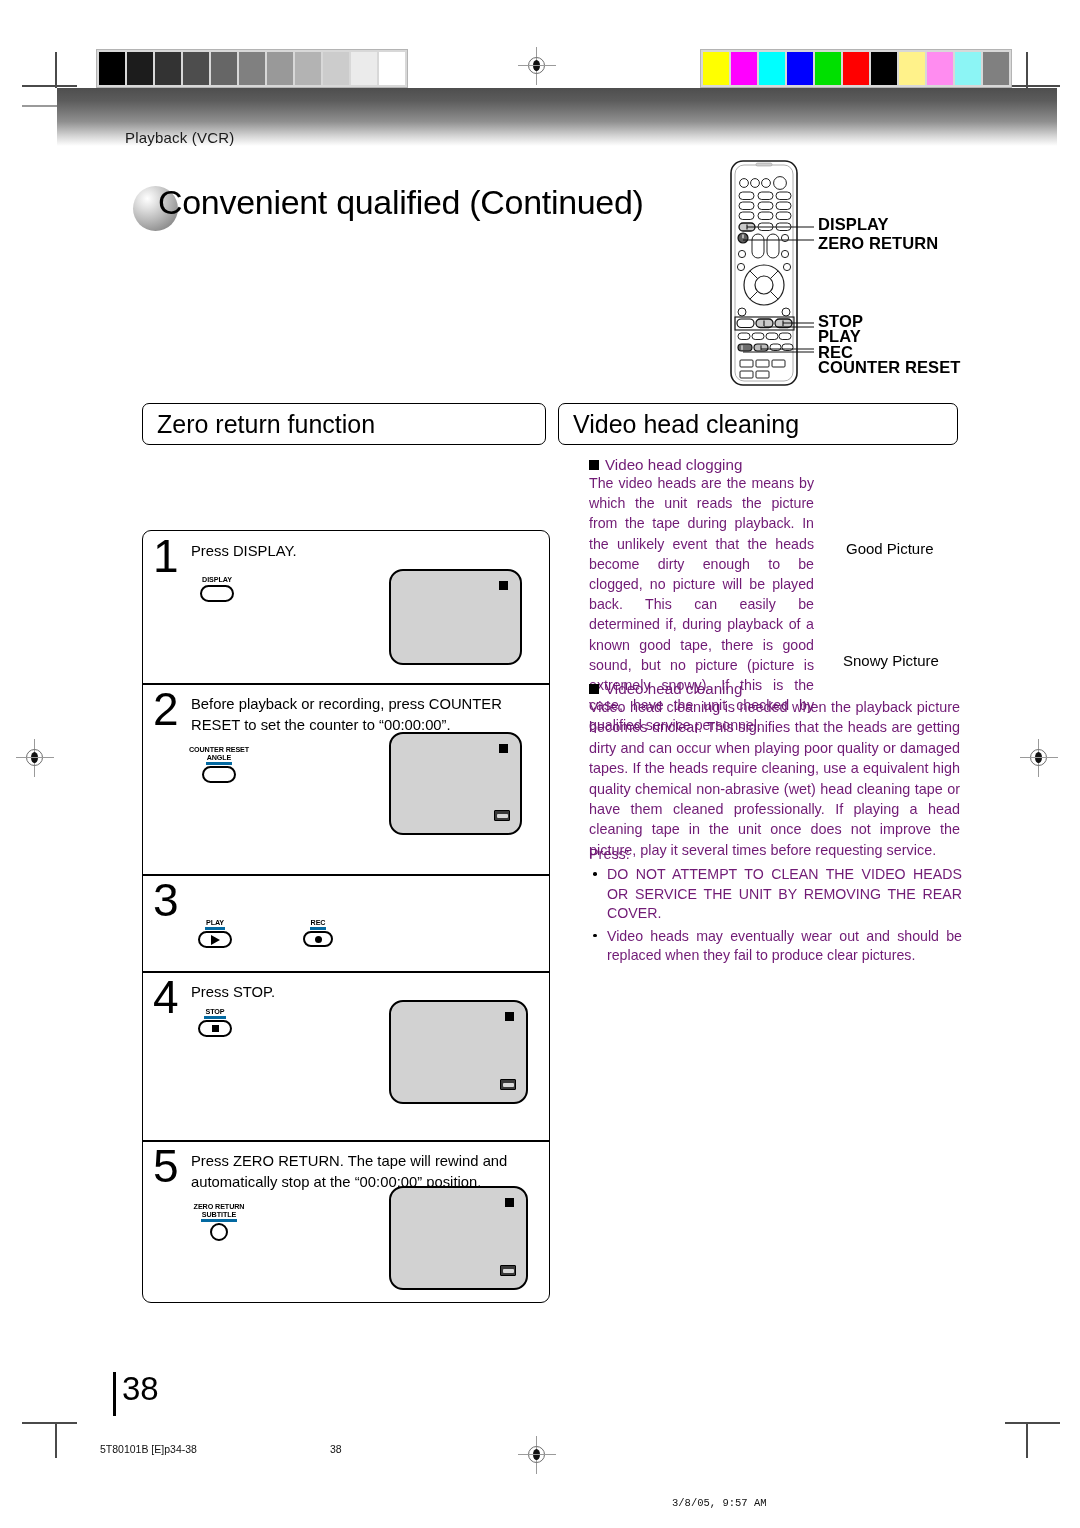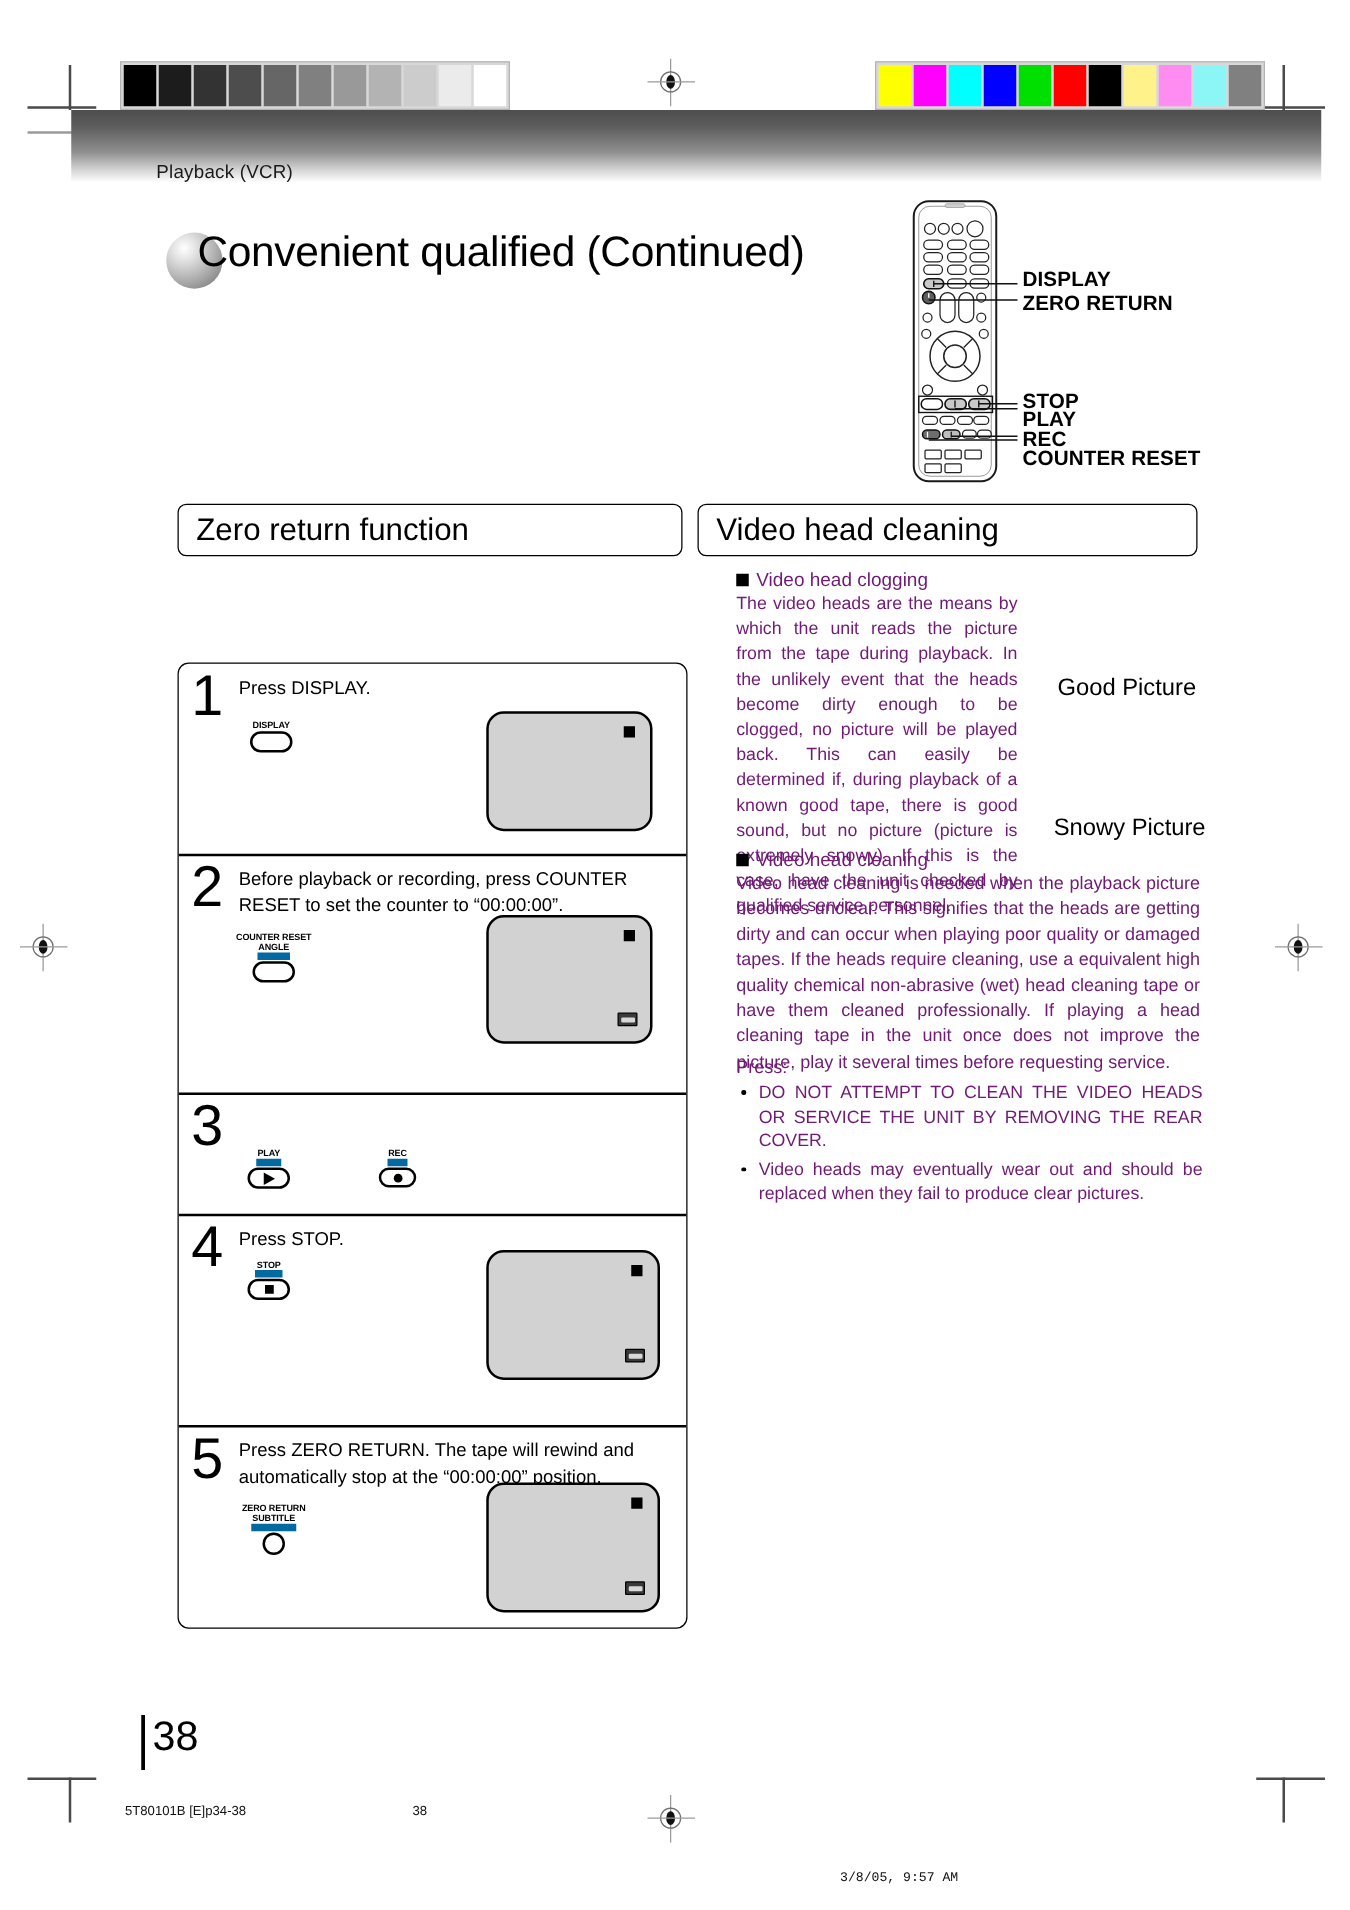--- a/index.html
+++ b/index.html
@@ -100,21 +100,21 @@
     position: absolute; left: 48px; top: 10px; width: 350px;
     font-size: 14.8px; line-height: 20.5px; color: #000;
   }
 
   
   .key { position: absolute; }
   .key .kcap {
     font-size: 7.2px; font-weight: bold; color:#000;
     text-align: center; line-height: 8.2px; letter-spacing: -0.1px;
   }
-  .key .kcap .under { border-bottom: 6px solid #0369a1; display:inline-block; padding:0 1px; }
+  .key .kcap .under { border-bottom: 3px solid #0369a1; display:inline-block; padding:0 1px; }
   .key .kbtn {
     margin: 1px auto 0;
     border: 2px solid #000; border-radius: 999px;
     display:flex; align-items:center; justify-content:center;
   }
   .key .kbtn.oval { width: 34px; height: 17px; }
   .key .kbtn.small-oval { width: 30px; height: 16px; }
   .key .kbtn.circle { width: 18px; height: 18px; border-radius:50%; }
   .tri { width:0;height:0;border-left:9px solid #000;border-top:5.5px solid transparent;border-bottom:5.5px solid transparent; }
   .sq { width:7px;height:7px;background:#000; }
@@ -142,21 +142,21 @@
   }
   .subhead { font-size: 15.2px; line-height: 20px; }
   .para-narrow {
     font-size: 14.2px; line-height: 20.2px;
     text-align: justify; text-justify: inter-word;
   }
   .para-wide {
     font-size: 14.4px; line-height: 20.4px;
     text-align: justify; text-justify: inter-word;
   }
-  .pic-cap { position:absolute; font-size: 19px; color:#000; white-space:nowrap; }
+  .pic-cap { position:absolute; font-size: 15px; color:#000; white-space:nowrap; }
   .notes-label { font-size: 14.4px; margin-top: 8px; }
   .note-li {
     position: relative; padding-left: 18px;
     font-size: 14.2px; line-height: 19.6px; margin-top: 3px;
     text-align: justify; text-justify: inter-word;
   }
   .note-li .bul { position:absolute; left:4px; top:7px; width:3.5px; height:3.5px; background:#000; border-radius:50%; }
 
   
   #pagenum-rule { position:absolute; left:113px; top:1372px; width:2.5px; height:44px; background:#000; }

